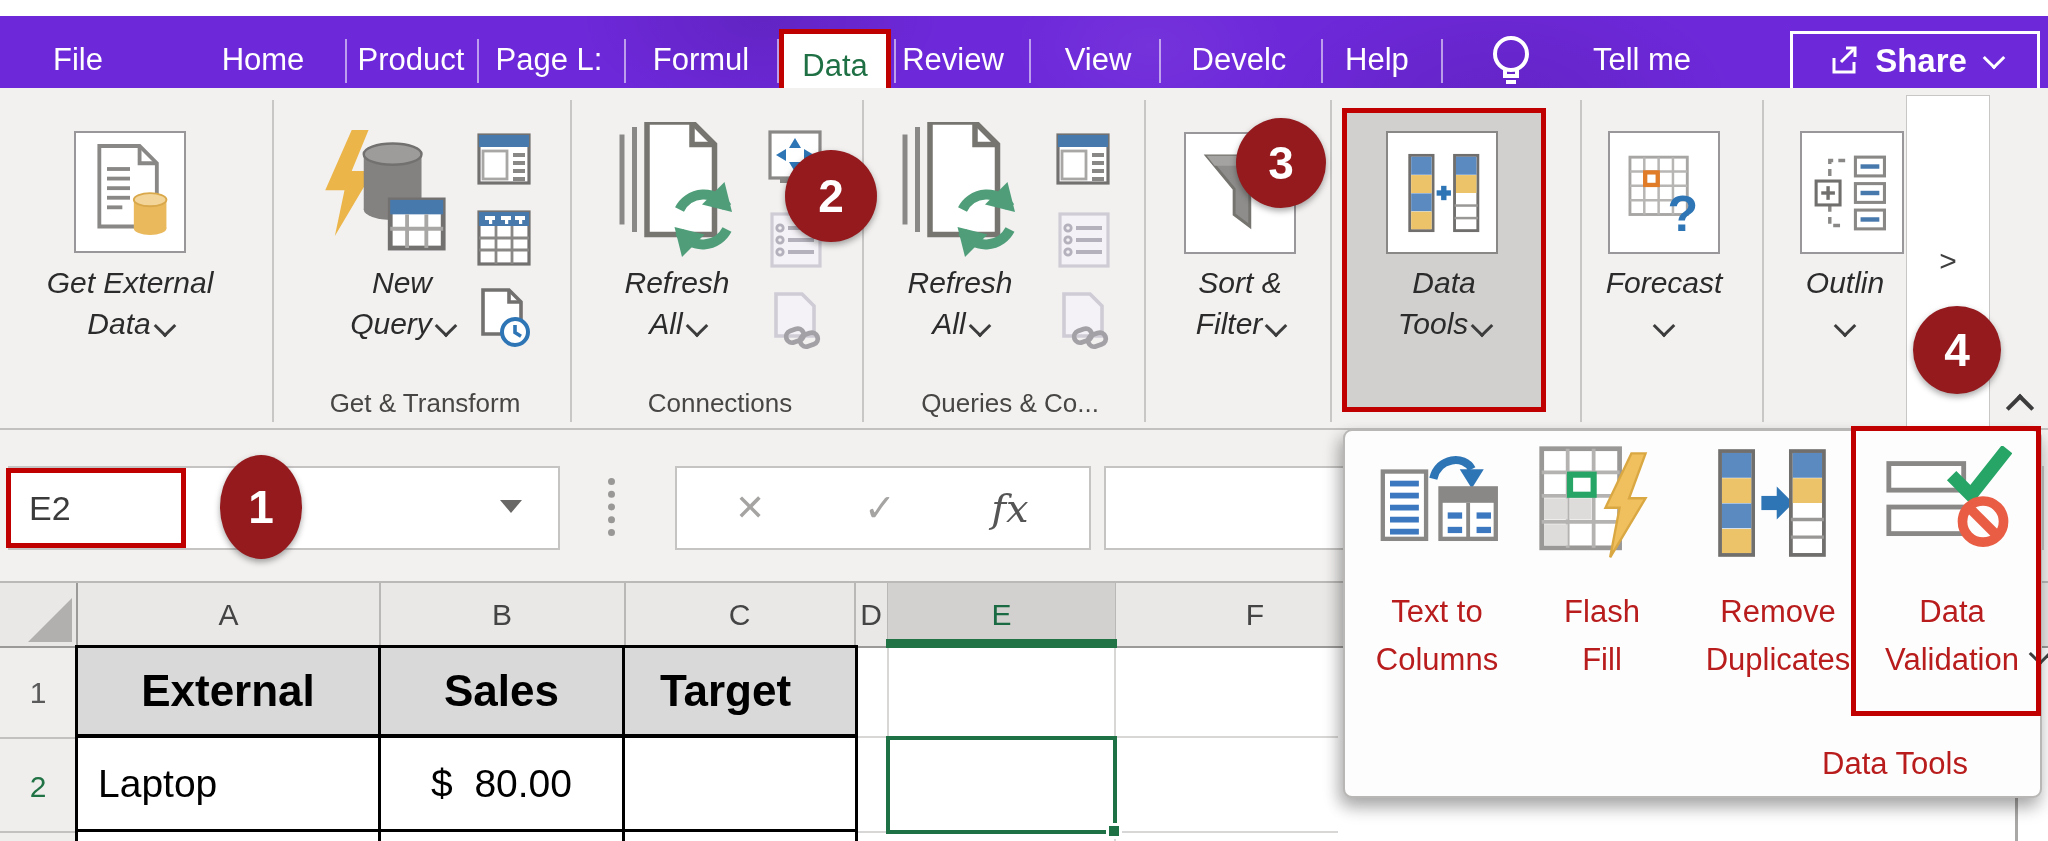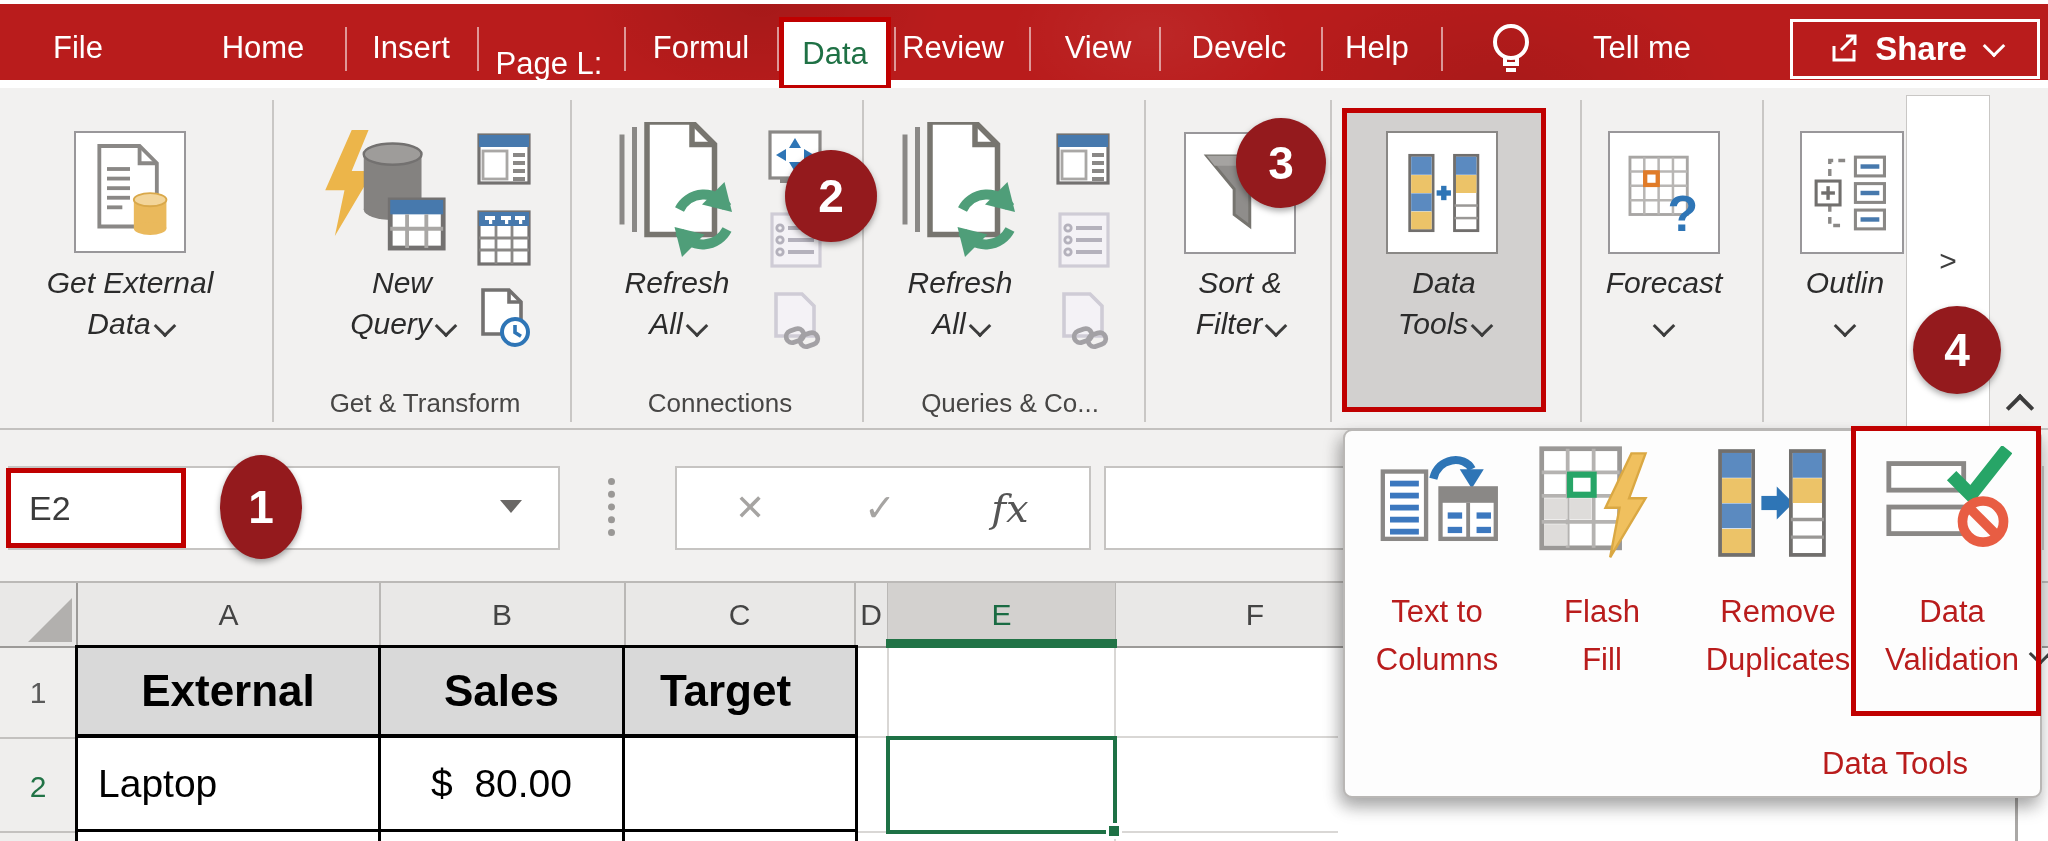--- a/index.html
+++ b/index.html
@@ -1,21 +1,21 @@
 <!DOCTYPE html>
 <html><head>
 <meta charset="utf-8">
 <style>
   html,body{margin:0;padding:0;background:#fff;}
   .stage{position:relative;width:2048px;height:841px;overflow:hidden;
          font-family:"Liberation Sans",sans-serif;background:#ffffff;}
   .abs{position:absolute;}
 
   
-  .menubar{position:absolute;left:0;top:4px;width:2048px;height:76px;background:#b91c1c;}
+  .menubar{position:absolute;left:0;top:16px;width:2048px;height:76px;background:#6d28d9;}
   .menubar::before{content:"";position:absolute;inset:0;
     background:radial-gradient(260px 150px at 760px 0px, rgba(0,0,0,.10), transparent 70%),
                radial-gradient(340px 190px at 1500px 90px, rgba(0,0,0,.09), transparent 70%),
                radial-gradient(200px 120px at 1150px 30px, rgba(255,255,255,.05), transparent 70%);}
   .menu-item{position:absolute;top:0;height:88px;display:flex;align-items:center;justify-content:center;
              color:#fff;font-size:31px;white-space:nowrap;}
   .menu-sep{position:absolute;top:23px;height:44px;width:2px;background:rgba(255,255,255,.55);}
   .menu-active{position:absolute;left:779px;top:13px;width:112px;height:73px;background:#fff;
                border:5px solid #c00000;box-sizing:border-box;display:flex;align-items:center;
                justify-content:center;color:#1f7145;font-size:31px;}
@@ -83,22 +83,22 @@
               box-sizing:border-box;}
 </style>
 </head>
 <body>
 
 <div class="stage">
 
   <div class="menubar">
     <div class="menu-item" style="left:40px;width:76px;">File</div>
     <div class="menu-item" style="left:196px;width:134px;">Home</div>
-    <div class="menu-item" style="left:356px;width:110px;">Insert</div>
-    <div class="menu-item" style="left:484px;width:130px;margin-top:16px;">Page L:</div>
+    <div class="menu-item" style="left:356px;width:110px;">Product</div>
+    <div class="menu-item" style="left:484px;width:130px;">Page L:</div>
     <div class="menu-item" style="left:633px;width:136px;">Formul</div>
     <div class="menu-item" style="left:1048px;width:100px;">View</div>
     <div class="menu-item" style="left:892px;width:122px;">Review</div>
     <div class="menu-item" style="left:1170px;width:138px;">Develc</div>
     <div class="menu-item" style="left:1330px;width:94px;">Help</div>
     <div class="menu-item" style="left:1572px;width:140px;text-align:right;">Tell me</div>
 
     <div class="menu-sep" style="left:345px;"></div>
     <div class="menu-sep" style="left:477px;"></div>
     <div class="menu-sep" style="left:624px;"></div>

